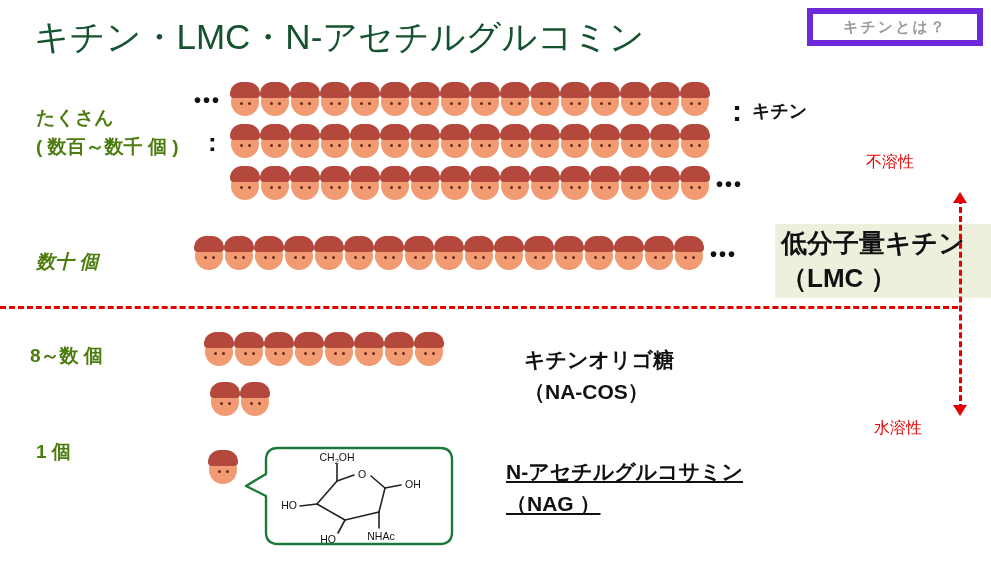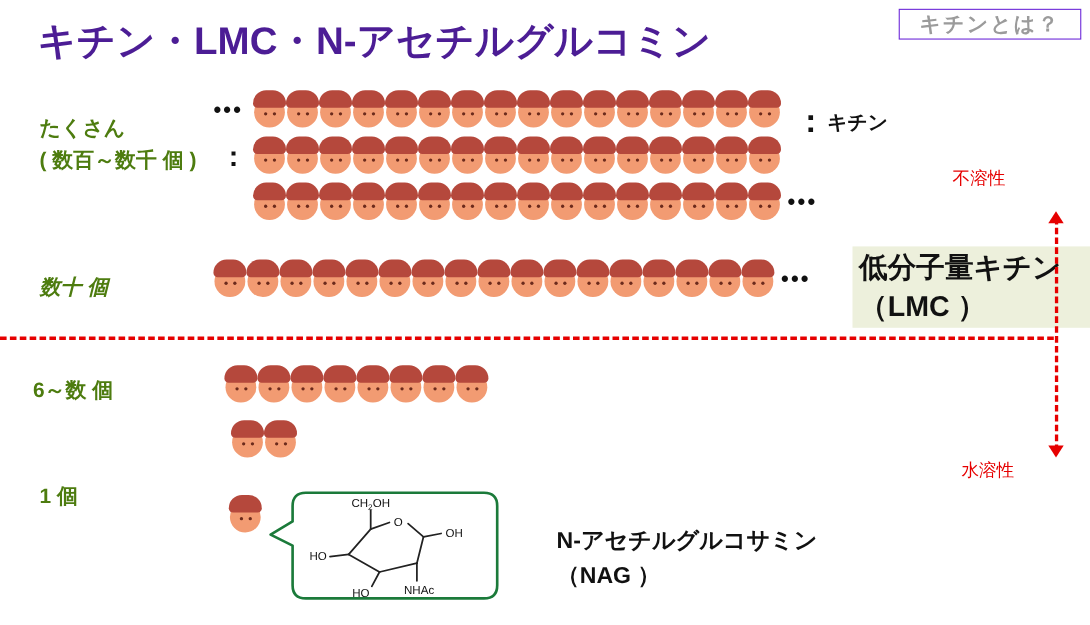--- a/index.html
+++ b/index.html
@@ -9,25 +9,25 @@
     --lmc-bg:#EDF0DC;
     --bubble-green:#1B7A3A;
   }
   html,body{margin:0;padding:0;background:#fff;}
   .slide{
     position:relative;width:991px;height:568px;background:#fff;overflow:hidden;
     font-family:"Liberation Sans","DejaVu Sans",sans-serif;color:#111;
   }
   .corner-note{
     position:absolute;top:8px;right:8px;width:164px;height:26px;
-    border:1px solid #6d28d9;color:#9b9b9b;font-size:19px;font-weight:700;
+    border:6px solid #6d28d9;color:#9b9b9b;font-size:15px;font-weight:700;
     display:flex;align-items:center;justify-content:center;letter-spacing:2px;
   }
   .title{
-    position:absolute;left:34px;top:14px;margin:0;font-size:35px;font-weight:700;color:#4c1d95;
+    position:absolute;left:34px;top:14px;margin:0;font-size:35px;font-weight:400;color:#14532d;
   }
   .side-label{position:absolute;font-size:19px;font-weight:700;line-height:1.5;color:#4d7c0f;}
 
   
   .chain{display:flex;align-items:flex-start;}
   .unit{position:relative;width:30px;height:35px;flex:0 0 auto;}
   .unit .cap{position:absolute;left:0;top:0;width:30px;height:16px;border-radius:15px 15px 5px 5px;background:var(--unit-cap);z-index:2;}
   .unit .ball{position:absolute;left:1px;top:6px;width:28px;height:28px;border-radius:50%;background:var(--unit-body);z-index:1;}
   .unit .eyes{position:absolute;top:20px;left:0;width:100%;display:flex;justify-content:center;gap:5px;z-index:3;}
   .unit .eyes i{display:block;width:3px;height:3px;border-radius:50%;background:#6b2a1c;}
@@ -73,21 +73,21 @@
 
   <div class="corner-note">キチンとは？</div>
 
   <h1 class="title">キチン・LMC・N-アセチルグルコミン</h1>
 
   <div class="side-label" style="left:36px;top:104px;">
     <div>たくさん</div>
     <div>( 数百～数千 個 )</div>
   </div>
   <div class="side-label" style="left:36px;top:248px;font-style:italic;">数十 個</div>
-  <div class="side-label" style="left:30px;top:342px;">6～数 個</div>
+  <div class="side-label" style="left:30px;top:342px;">8～数 個</div>
   <div class="side-label" style="left:36px;top:438px;">1 個</div>
 
   <div class="chain-group">
     <div class="chain-row">
       <span class="pre">
           <span class="h-dots">•••</span>
         </span>
       <span class="chain">
           <span class="unit">
             <span class="cap"></span>
@@ -734,20 +734,24 @@
           <span class="cap"></span>
           <span class="ball"></span>
           <span class="eyes">
             <i></i>
             <i></i>
           </span>
         </span>
       </span>
   </div>
 
+  <div class="anno-label" style="left:524px;top:344px;">
+    <div>キチンオリゴ糖</div>
+    <div>（NA-COS）</div>
+  </div>
 
   <div class="abs-row" style="left:208px;top:450px;">
     <span class="chain">
         <span class="unit">
           <span class="cap"></span>
           <span class="ball"></span>
           <span class="eyes">
             <i></i>
             <i></i>
           </span>
@@ -774,20 +778,20 @@
 
       <text class="chem-label" x="95" y="17" text-anchor="middle"><tspan>CH</tspan><tspan class="sub" dy="2.5">2</tspan><tspan dy="-2.5">OH</tspan></text>
       <text class="chem-label" x="120" y="34" text-anchor="middle">O</text>
       <text class="chem-label" x="163" y="44" text-anchor="start">OH</text>
       <text class="chem-label" x="55" y="65" text-anchor="end">HO</text>
       <text class="chem-label" x="94" y="99" text-anchor="end">HO</text>
       <text class="chem-label" x="139" y="96" text-anchor="middle">NHAc</text>
     </g>
   </svg>
 
-  <div class="anno-label" style="left:506px;top:476px;">
+  <div class="anno-label" style="left:506px;top:456px;text-decoration:underline;">
     <div>N-アセチルグルコサミン</div>
     <div>（NAG ）</div>
   </div>
 
   <div class="red-text" style="left:874px;top:418px;">水溶性</div>
 
 </div>
 
 </body></html>

